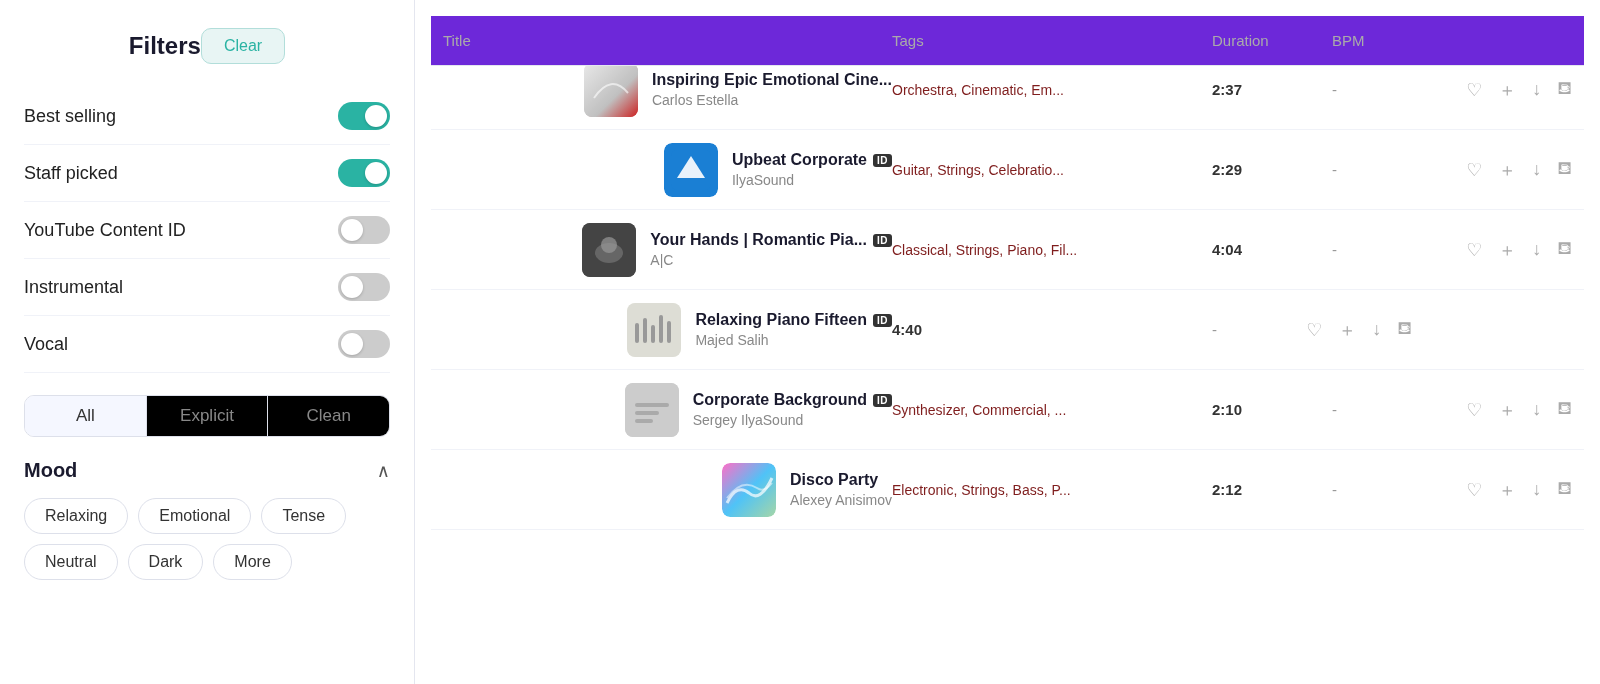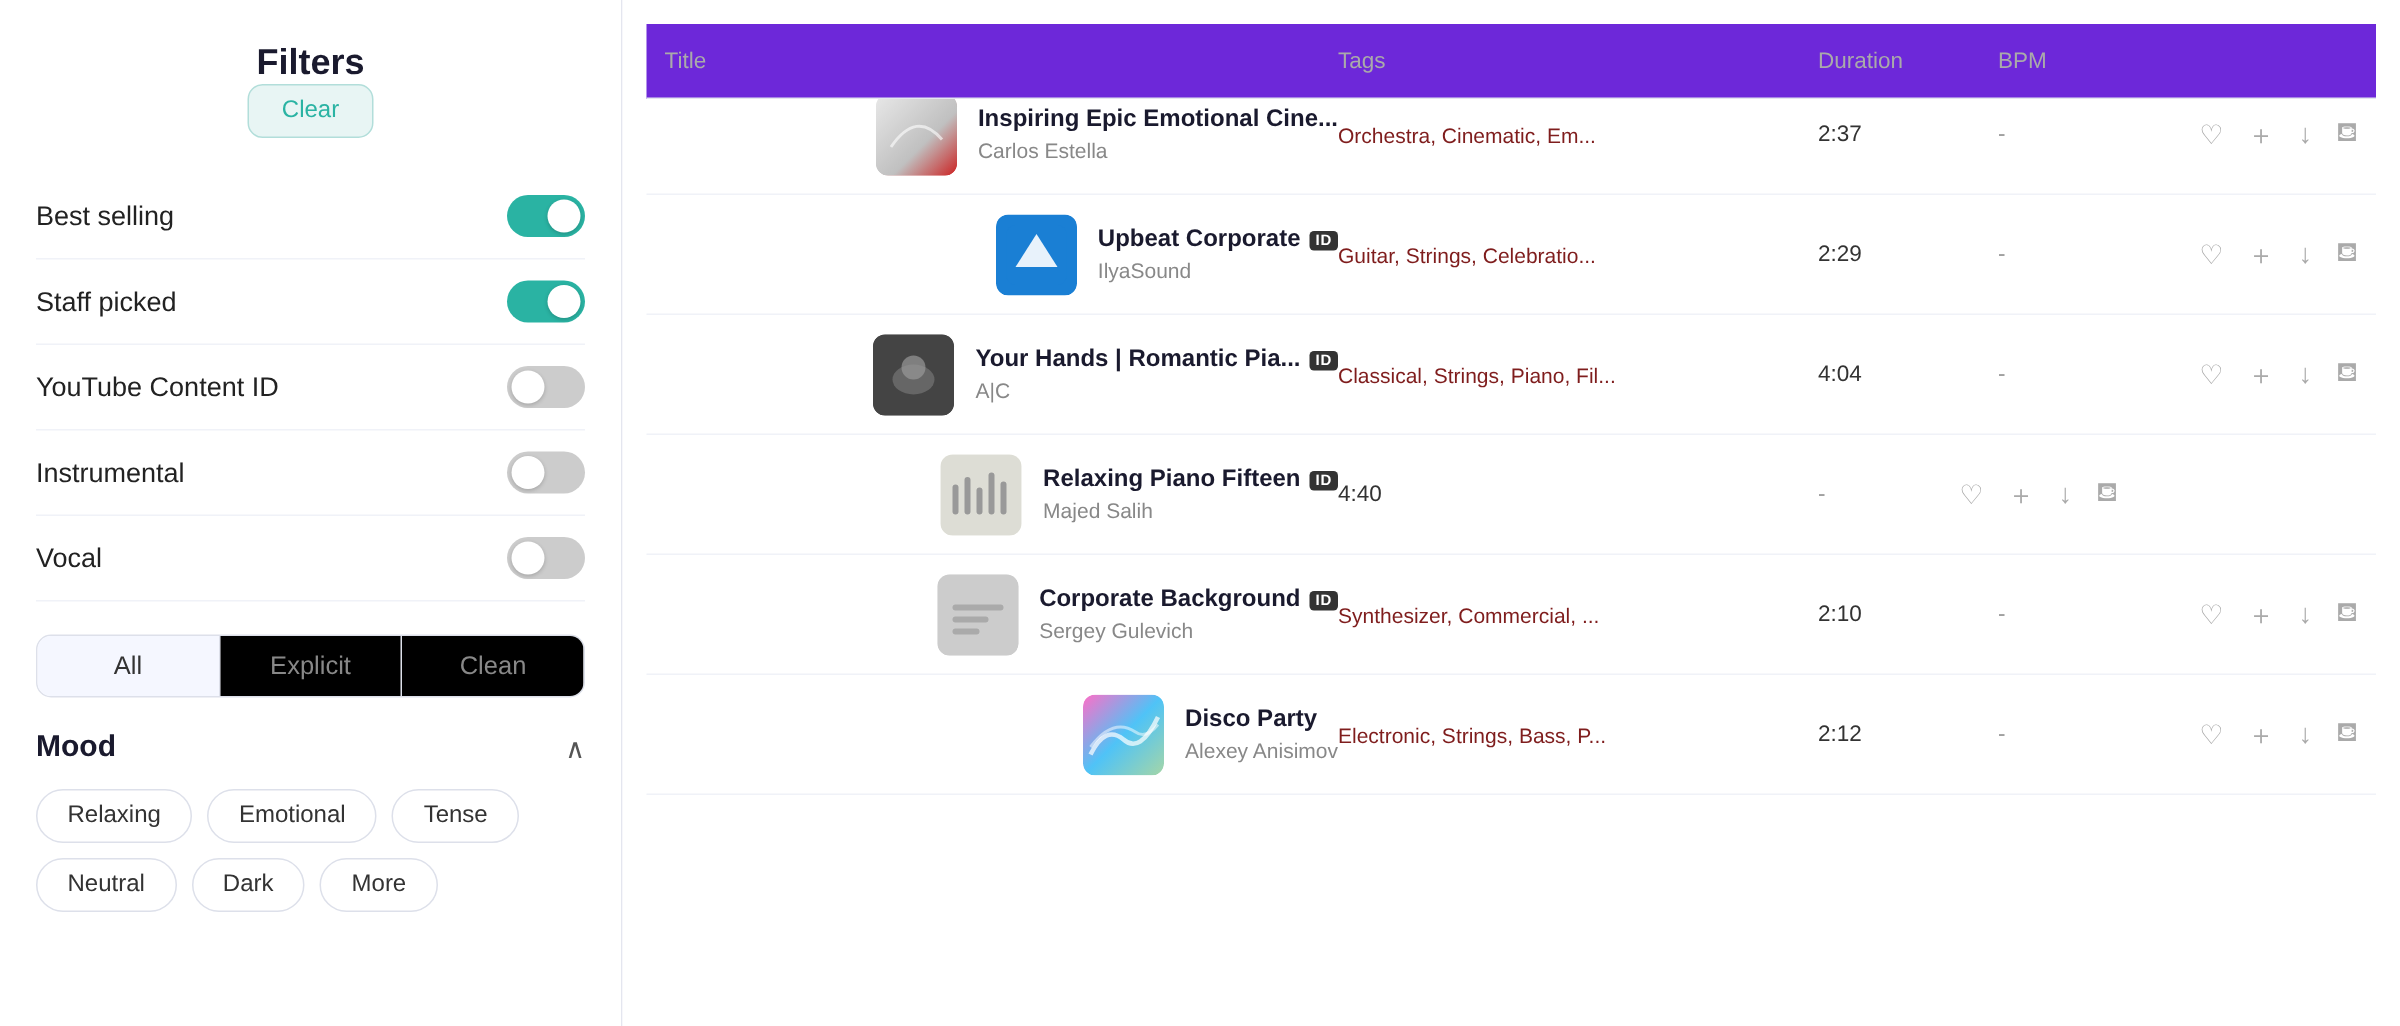--- a/index.html
+++ b/index.html
@@ -19,21 +19,20 @@
       padding: 28px 24px;
       border-right: 1px solid #e4e6ef;
       overflow-y: auto;
     }
 
     .filters-header {
       display: flex;
       align-items: center;
       justify-content: center;
       margin-bottom: 24px;
-      flex-direction: column;
     }
 
     .filters-title {
       font-size: 24px;
       font-weight: 700;
       color: #1a1a2e;
     }
 
     .clear-btn {
       background: #e8f5f4;
@@ -248,21 +247,21 @@
     }
 
     .track-tags {
       font-size: 14px;
       color: #7f1d1d;
     }
 
     .track-duration {
       font-size: 15px;
       color: #333;
-      font-weight: 400;
+      font-weight: 700;
     }
 
     .track-bpm {
       font-size: 15px;
       color: #999;
     }
 
     .track-actions {
       display: flex;
       align-items: center;
@@ -525,21 +524,21 @@
           <rect x="10" y="20" width="34" height="4" fill="#aaa" rx="2"></rect>
           <rect x="10" y="28" width="24" height="4" fill="#aaa" rx="2"></rect>
           <rect x="10" y="36" width="18" height="4" fill="#aaa" rx="2"></rect>
         </svg>
       </div>
       <div class="track-text">
         <div class="track-title">
           <span>Corporate Background</span>
           <span class="id-badge">ID</span>
         </div>
-        <div class="track-artist">Sergey Gulevich</div>
+        <div class="track-artist">Sergey IlyaSound</div>
       </div>
     </div>
     <div class="track-tags">Synthesizer, Commercial, ...</div>
     <div class="track-duration">2:10</div>
     <div class="track-bpm">-</div>
     <div class="track-actions">
       <button class="action-btn">♡</button>
       <button class="action-btn">＋</button>
       <button class="action-btn">↓</button>
       <button class="action-btn">⛾</button>

